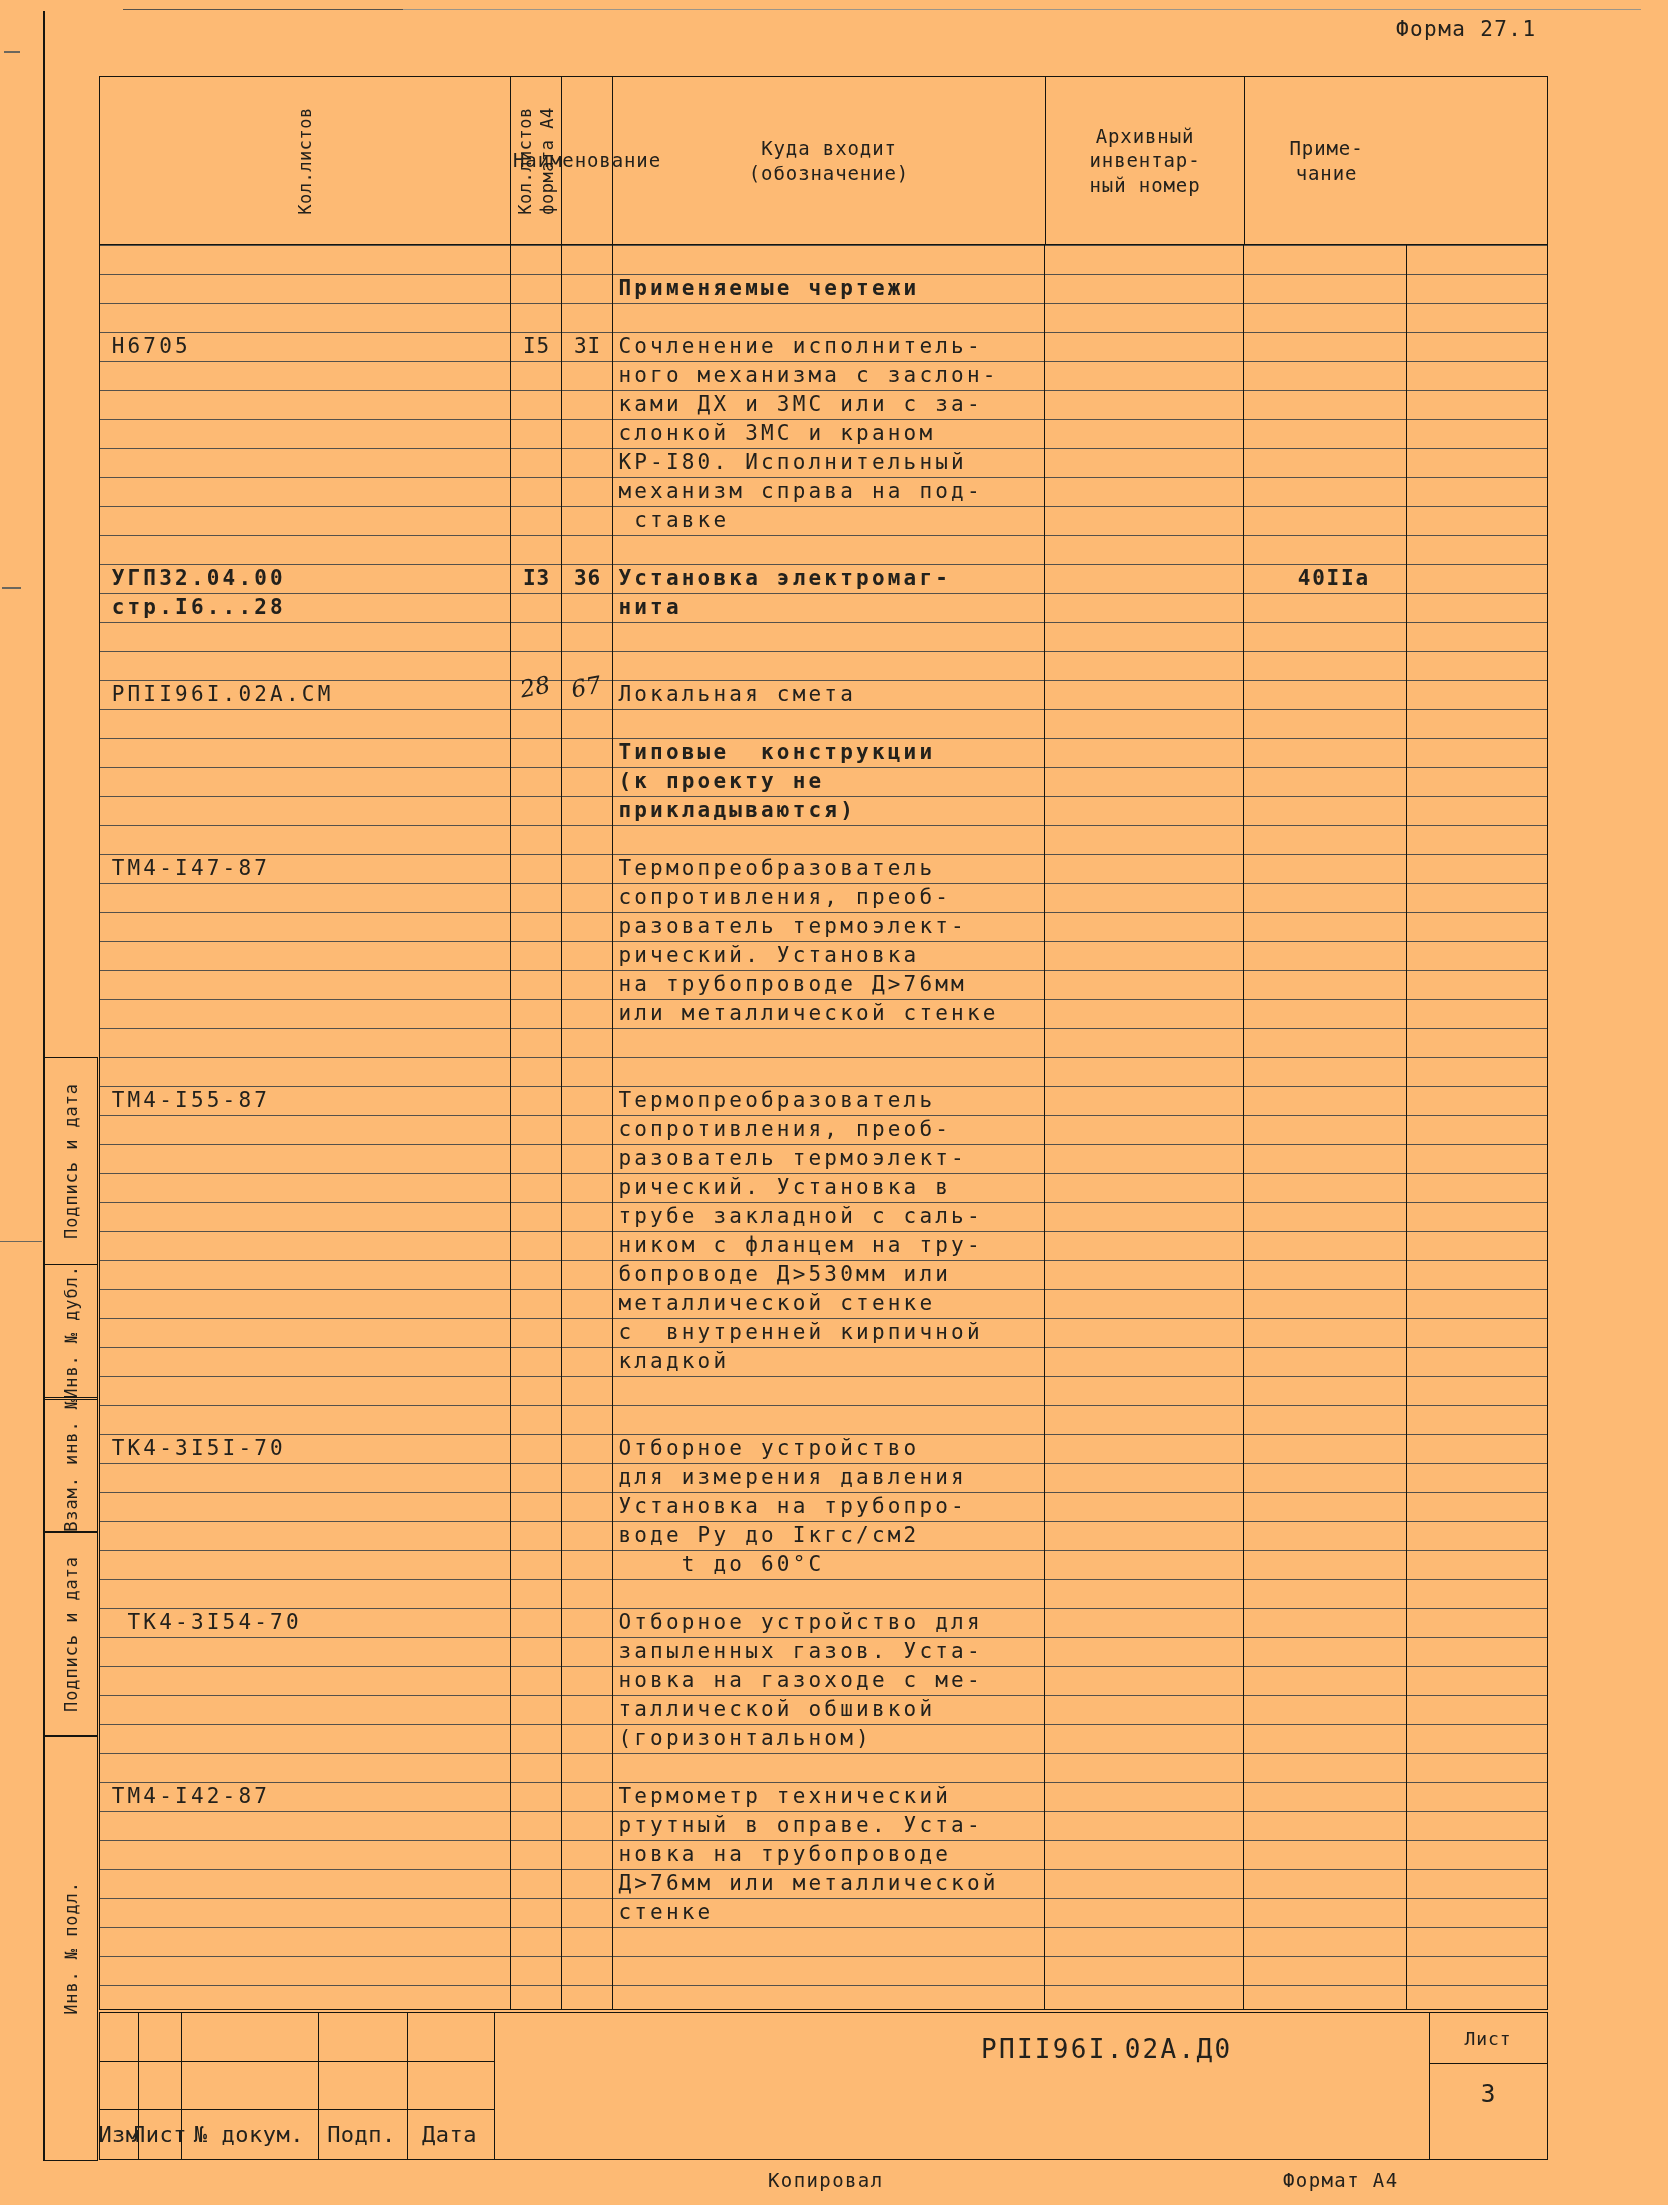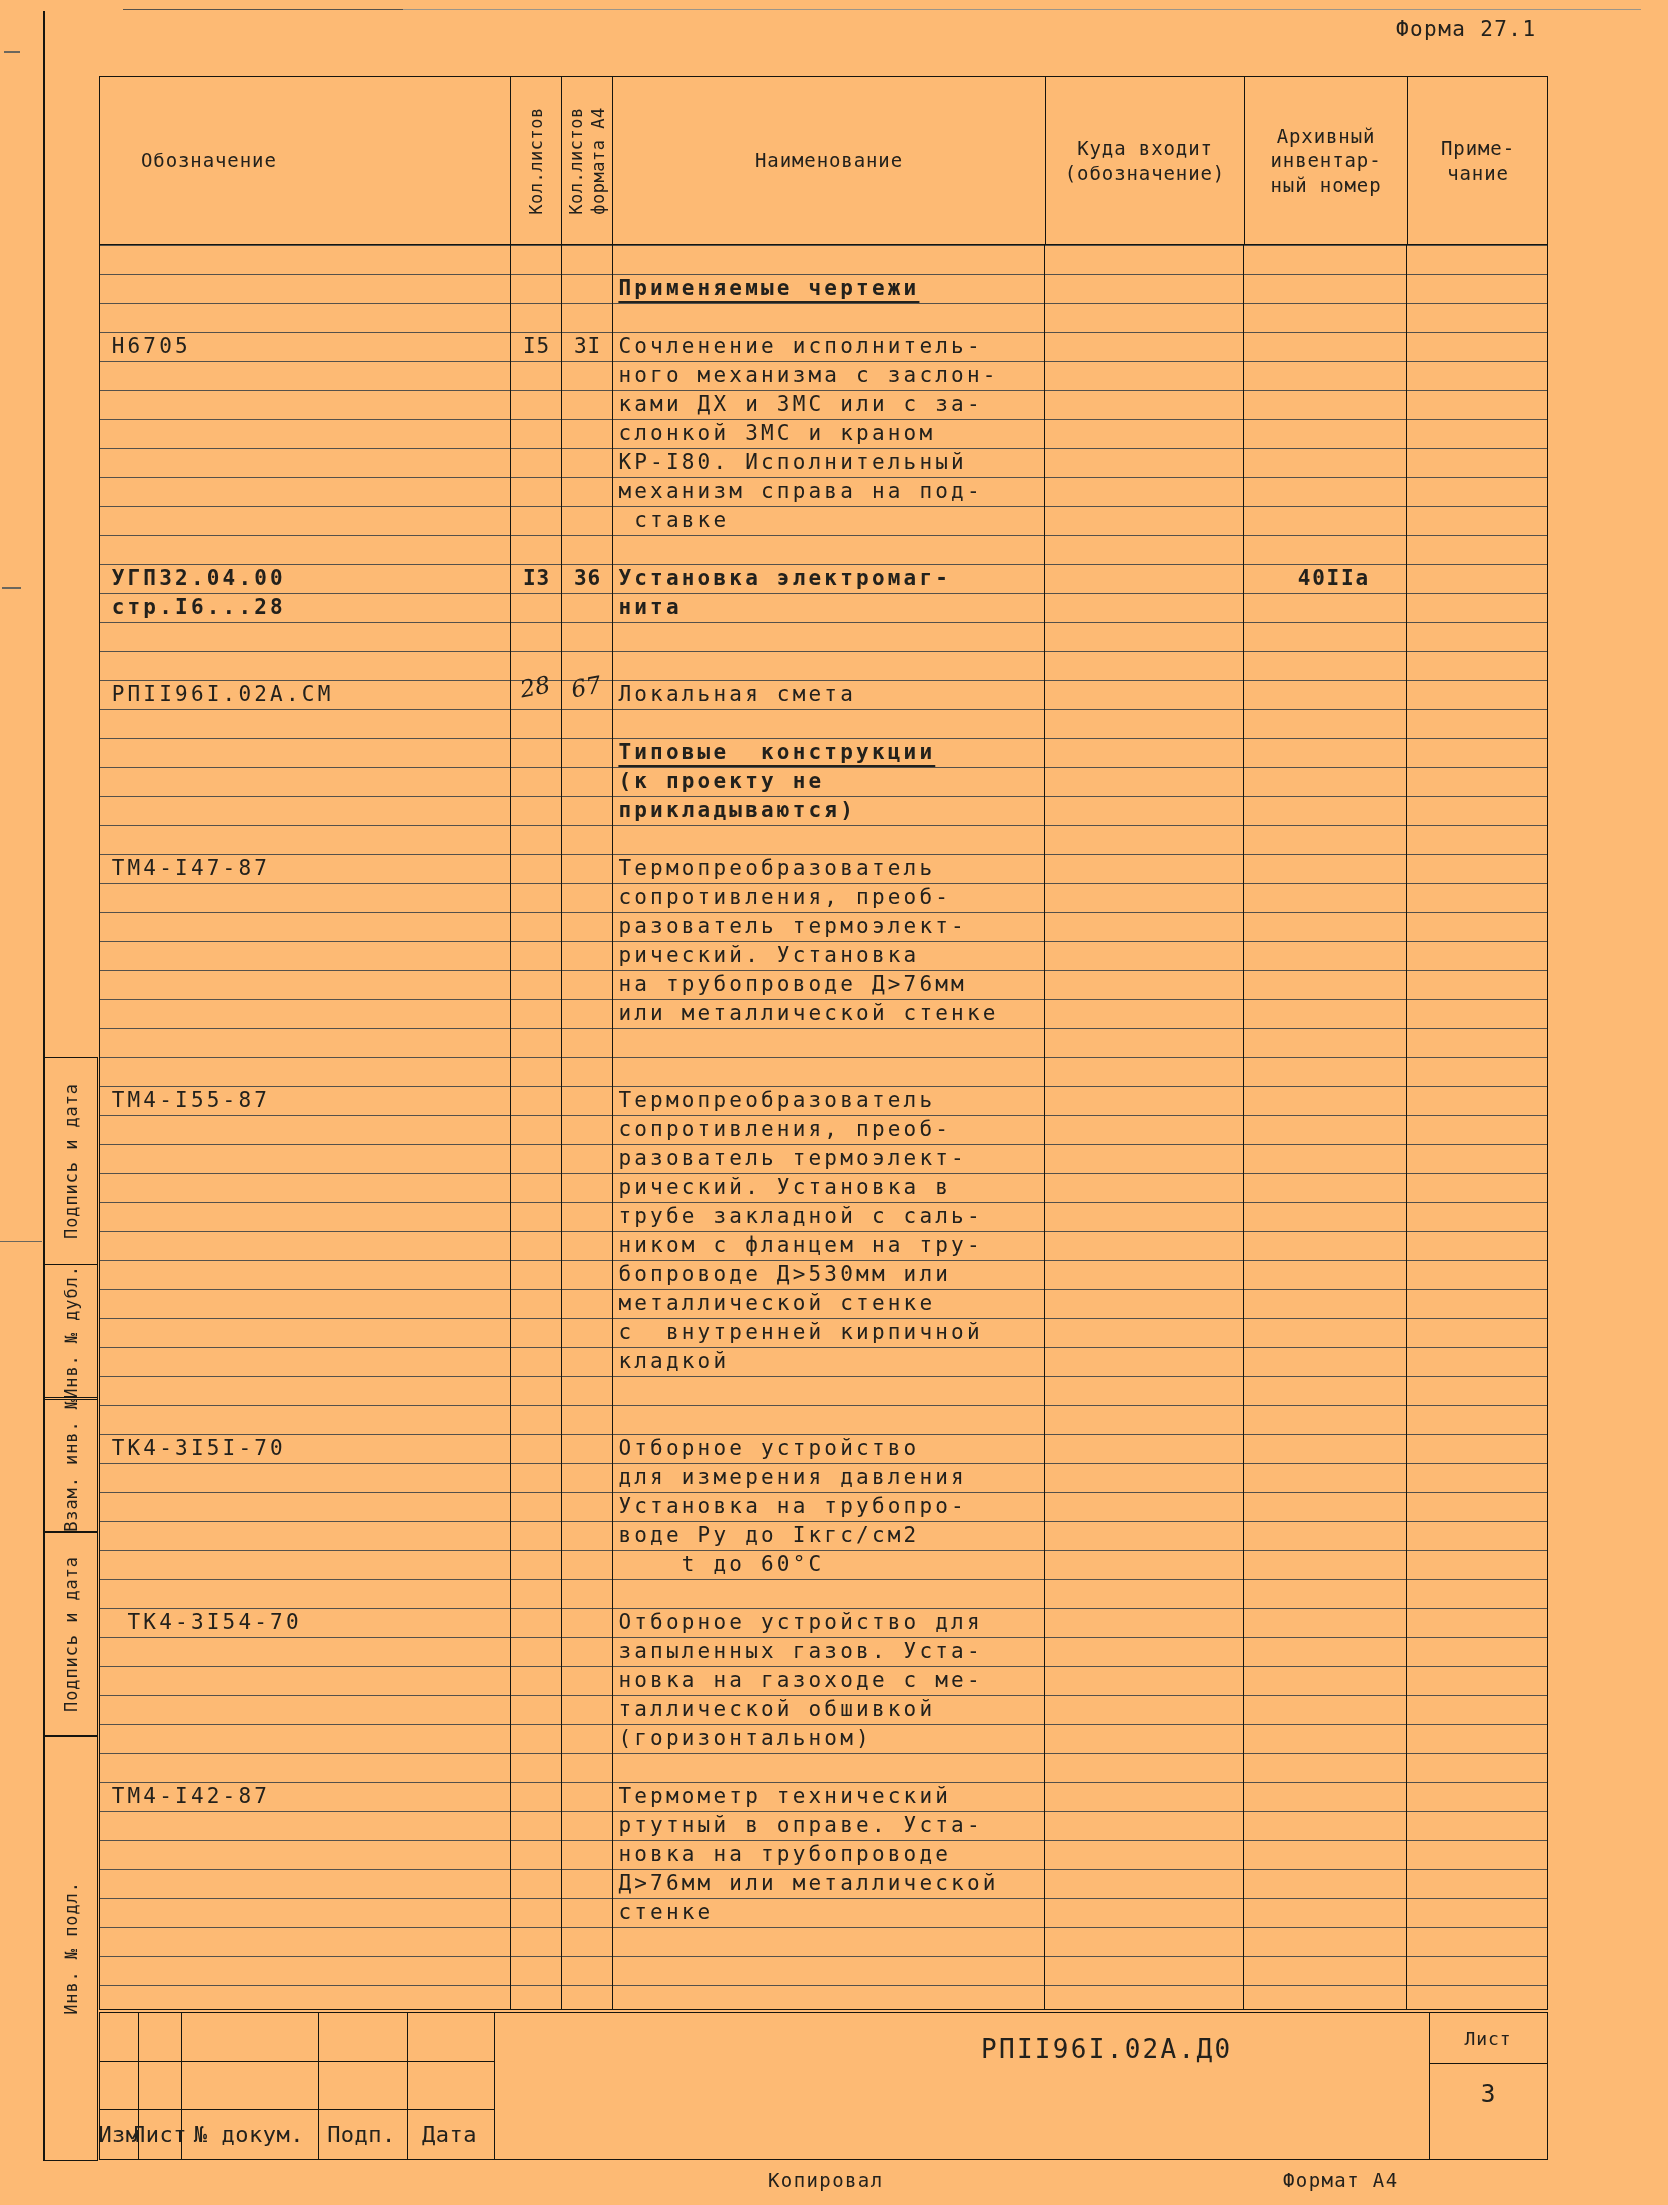--- a/index.html
+++ b/index.html
@@ -28,21 +28,21 @@
 
   .tbody { position:relative; height:1764px; overflow:hidden;
     background:repeating-linear-gradient(to bottom, #55514a 0px, #55514a 0.9px, transparent 0.9px, transparent 29px); }
   .vline { position:absolute; top:0; bottom:0; width:1.4px; background:#16150f; }
   .trow { position:relative; display:grid; grid-template-columns:411px 51px 51px 433px 199px 163px 140px; }
   .cell { font-size:21px; line-height:29px; white-space:pre-wrap; padding:0 5.4px; letter-spacing:3.2px; }
   .cell.c0 { padding-left:11.7px; }
   .cell.c1, .cell.c2 { text-align:center; padding:0; letter-spacing:0.9px; }
   .cell.c5 { text-align:center; letter-spacing:1.8px;padding-left:20px; }
   .trow.section .cell.c3 { font-weight:bold; }
-  .cell.u { text-decoration:underline; text-decoration-thickness:1.8px; text-underline-offset:6.3px; }
+  .cell.u { text-decoration-thickness:1.8px; text-underline-offset:6.3px; }
   .cell.hand { font-family:"DejaVu Serif", serif; font-style:italic; font-size:23.5px; letter-spacing:0; transform:rotate(-10deg) translateY(-7.2px); }
 
   
   .side-box { position:absolute; left:43px; width:55px; border:1.8px solid #16150f; background:transparent; }
   .sb1 { top:1057px; height:208px; }
   .sb2 { top:1264px; height:136px; }
   .sb3 { top:1397px; height:136px; }
   .sb4 { top:1531px; height:206px; }
   .sb5 { top:1735px; height:426px; }
   .side-box span { position:absolute; left:50%; top:50%; transform:translate(-50%,-50%) rotate(-90deg); white-space:nowrap; font-size:17px; letter-spacing:0.9px; }
@@ -71,23 +71,20 @@
   <div class="art art-dash1"></div>
   <div class="art art-dash2"></div>
   <div class="art art-dash3"></div>
 
   <div class="frame-left"></div>
 
   <div class="form-label">Форма 27.1</div>
 
   <div class="table">
     <div class="thead">
-      <div class="th h0">
-        <span>Обозначение</span>
-      </div>
       <div class="th h1">
         <span class="rot">Кол.листов</span>
       </div>
       <div class="th h2">
         <span class="rot">Кол.листов
 формата А4</span>
       </div>
       <div class="th h3">Наименование</div>
       <div class="th h4">Куда входит
 (обозначение)</div>

